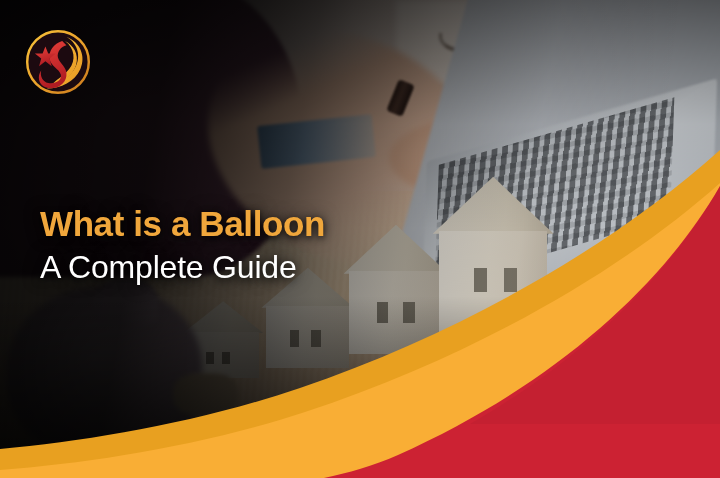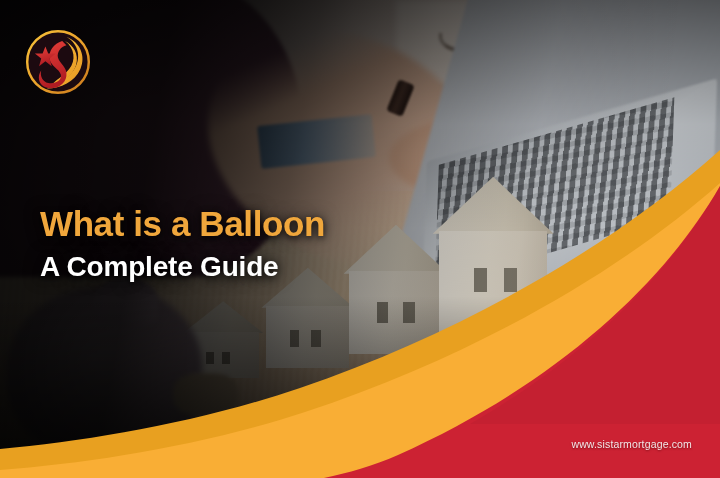--- a/index.html
+++ b/index.html
@@ -244,22 +244,22 @@
   .hl-line {
     font-size: 35px;
     font-weight: bold;
     line-height: 41px;
     letter-spacing: -.4px;
     color: #f0a73c;
     text-shadow: 0 2px 7px rgba(0,0,0,.85), 0 0 16px rgba(0,0,0,.6);
     white-space: nowrap;
   }
   .hl-sub {
-    font-size: 28px;
-    font-weight: bold;
+    font-size: 32px;
+    font-weight: normal;
     line-height: 46px;
     letter-spacing: -.2px;
     color: #ffffff;
     text-shadow: 0 2px 8px rgba(0,0,0,.9), 0 0 18px rgba(0,0,0,.65);
     white-space: nowrap;
   }
 
   
   .url {
     position: absolute;
@@ -366,15 +366,14 @@
     <path d="M 56,20 C 44,24 36,34 38,46 C 40,56 52,60 54,68 C 56,76 46,82 36,80 C 28,78 24,70 26,62 C 20,70 22,82 32,86 C 44,91 60,84 62,70 C 64,58 52,52 50,44 C 48,36 54,28 62,26 Z" fill="url(#redG)"></path>
 
     <path d="M 32,28 L 36,38 L 47,38 L 38,45 L 41,56 L 32,49 L 23,56 L 26,45 L 17,38 L 28,38 Z" fill="url(#redG)"></path>
   </svg>
 
   <div class="headline">
     <div class="hl-line">What is a Balloon</div>
     <div class="hl-sub">A Complete Guide</div>
   </div>
 
-  <div class="url">www.sistarmortgage.com</div>
 
 </div>
 
 </body></html>

